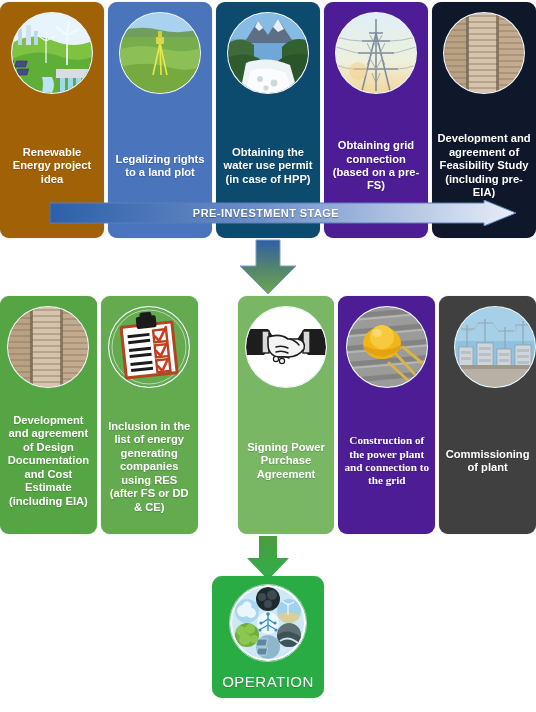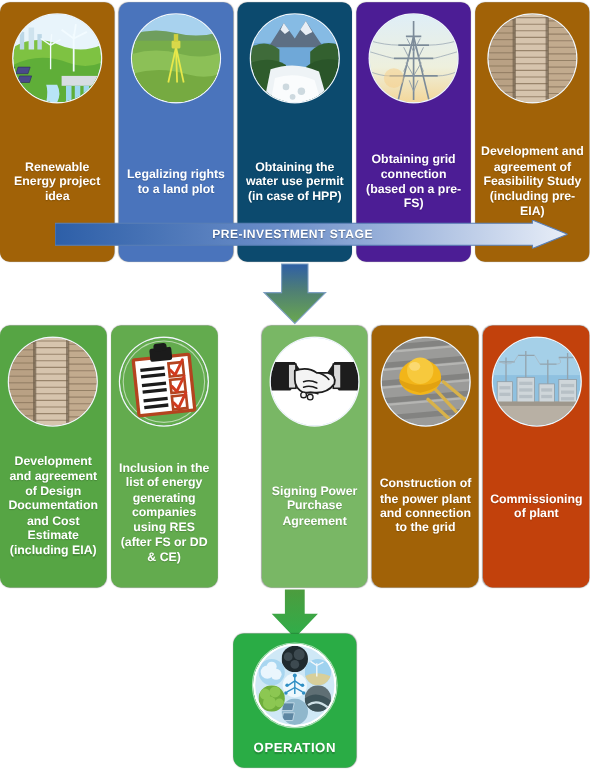--- a/index.html
+++ b/index.html
@@ -24,28 +24,28 @@
     flex-direction:column;
     align-items:center;
     box-shadow:0 0 1px rgba(0,0,0,.35);
   }
 
   
   .pre .card:nth-child(1){background:#a16207;}
   .pre .card:nth-child(2){background:#4a74bc;}
   .pre .card:nth-child(3){background:#0c4a6e;}
   .pre .card:nth-child(4){background:#4c1d95;}
-  .pre .card:nth-child(5){background:#a16207;}
+  .pre .card:nth-child(5){background:#0f172a;}
 
   
   .inv .card:nth-child(1){background:#56a544;}
   .inv .card:nth-child(2){background:#63ab4e;gap:12px;}
   .inv .card:nth-child(3){background:#79b765;margin-left:36px;}
-  .inv .card:nth-child(4){background:#a16207;}
-  .inv .card:nth-child(5){background:#c2410c;}
+  .inv .card:nth-child(4){background:#4c1d95;font-family:Liberation Serif, serif;}
+  .inv .card:nth-child(5){background:#404040;align-items:flex-end;}
 
   .thumb{
     width:80px;height:80px;border-radius:50%;
     margin-top:10px;
     border:1px solid rgba(255,255,255,.75);
     overflow:hidden;position:relative;flex:0 0 auto;
     background:#cfe0ef;
   }
   .thumb svg{display:block;width:100%;height:100%;}
 
@@ -94,21 +94,21 @@
     background:#2aac45;border-radius:10px;
     display:flex;flex-direction:column;align-items:center;
     box-shadow:0 0 1px rgba(0,0,0,.35);
   }
   .op-thumb{
     width:76px;height:76px;border-radius:50%;margin-top:8px;
     overflow:hidden;border:1px solid rgba(255,255,255,.6);
   }
   .op-thumb svg{display:block;width:100%;height:100%;}
   .op-label{
-    color:#fff;font-weight:bold;font-size:12px;letter-spacing:.5px;
+    color:#fff;font-weight:normal;font-size:15px;letter-spacing:.5px;
     margin-top:11px;text-shadow:0 1px 1px rgba(0,0,0,.2);
   }
 </style>
 </head>
 <body>
 
 <div class="canvas">
 
   <div class="stage pre">
 

